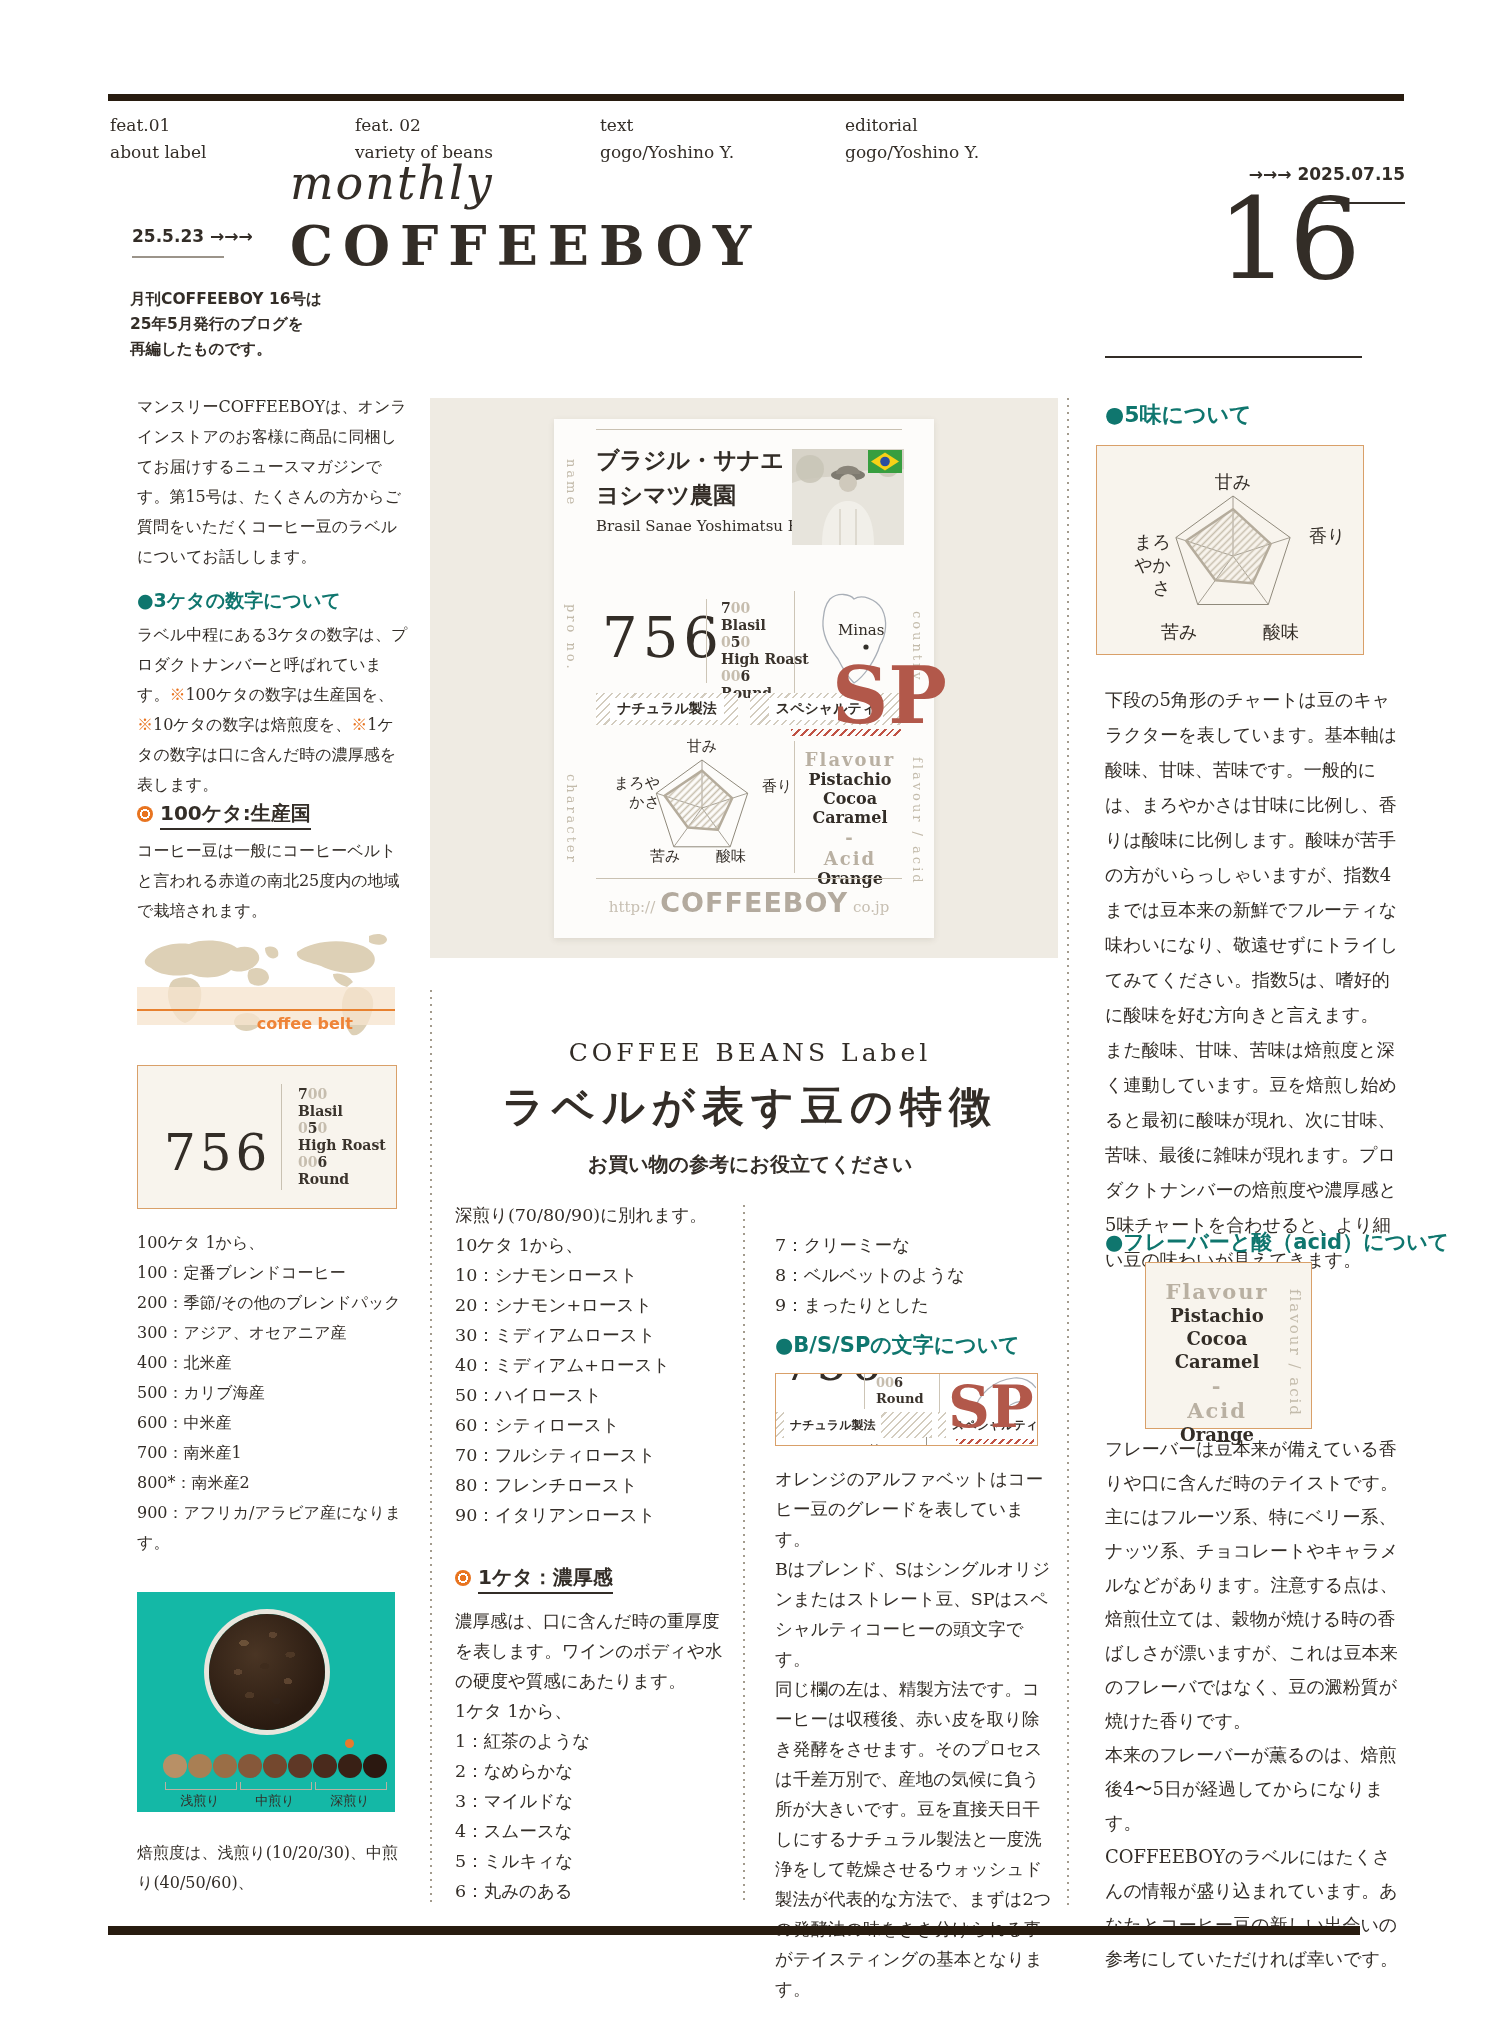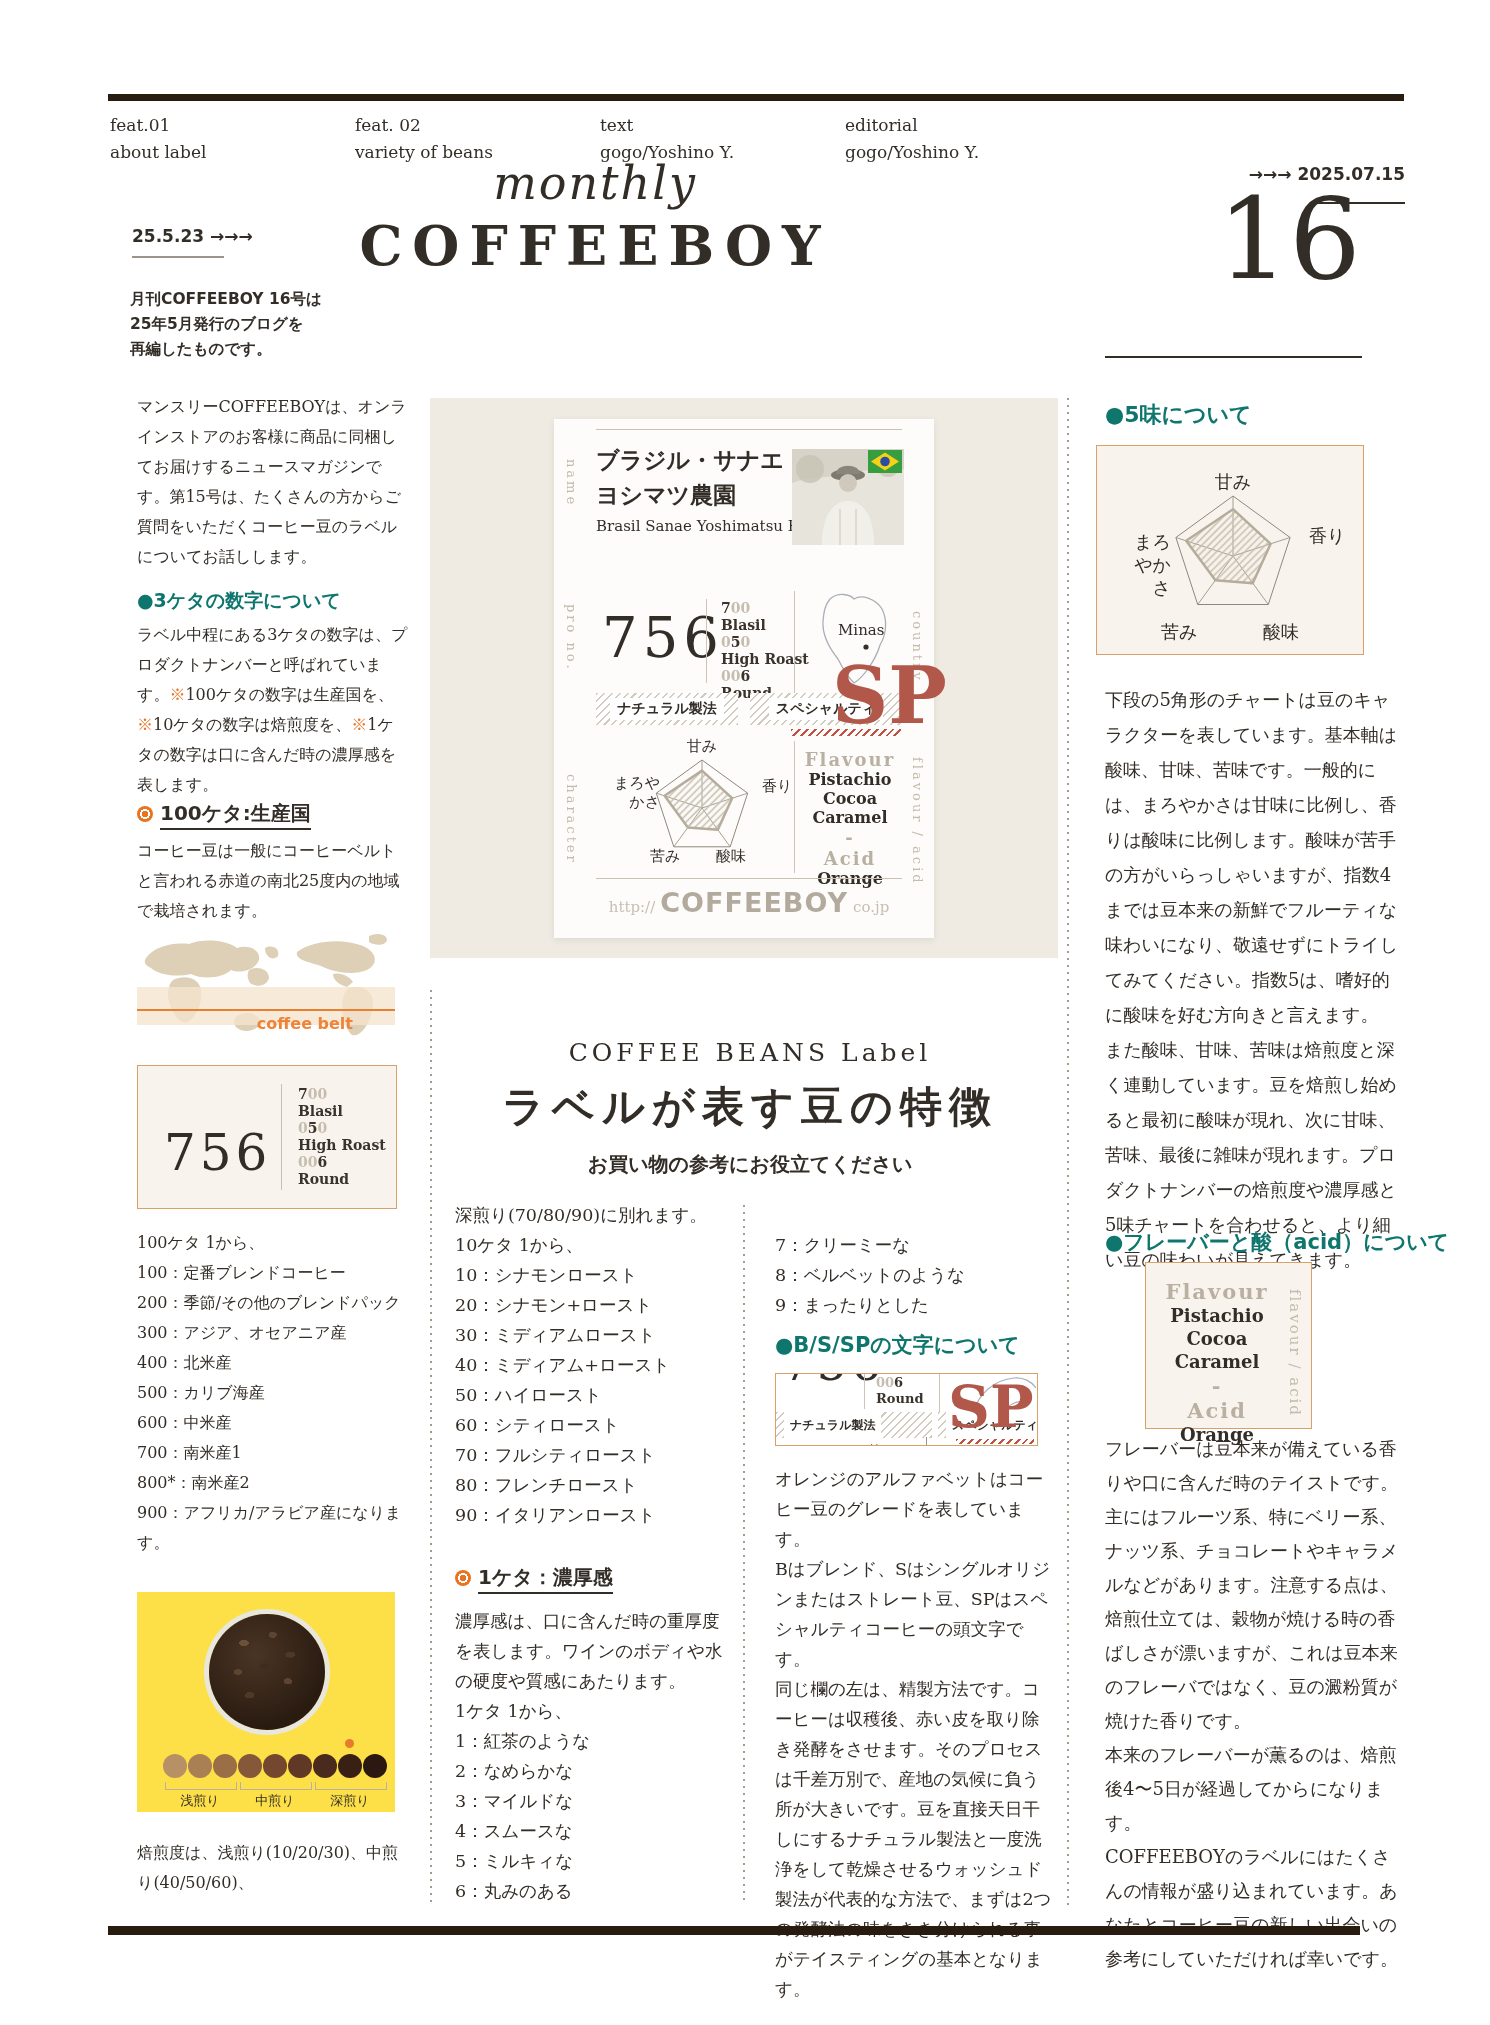--- a/index.html
+++ b/index.html
@@ -21,21 +21,21 @@
   #vdot3{left:1067px;top:398px;height:1510px;}
 
   
   .mcol{top:112px;width:240px;font-size:17px;line-height:27px;}
   #m1{left:110px;} #m2{left:355px;} #m3{left:600px;} #m4{left:845px;}
 
   
   #mh-date-l{left:132px;top:226px;font-size:17px;}
   #mh-ul{left:132px;top:256px;width:92px;height:2px;background:#9b948a;}
   #mh-note{left:130px;top:266px;font-size:15.5px;line-height:25px;margin-top:21px;}
-  #mh-center{left:290px;top:156px;width:610px;text-align:center;}
+  #mh-center{left:290px;top:156px;width:610px;text-align:left;}
   #mh-script{font-size:46px;font-style:italic;letter-spacing:2px;}
   #mh-title{font-size:54px;letter-spacing:10px;margin-top:4px;font-weight:600;}
   #mh-date-r{left:1105px;top:164px;width:300px;text-align:right;font-size:17px;}
   #mh-rule1{left:1316px;top:202px;width:89px;height:2px;background:#332d27;}
   #mh-issue{left:1105px;top:175px;width:256px;text-align:right;font-size:113px;line-height:1.15;}
   #mh-rule2{left:1105px;top:356px;width:257px;height:2px;background:#332d27;}
 
   
   .ohead{color:#0f766e;font-family:"DejaVu Sans","Liberation Sans",sans-serif;font-weight:bold;}
   .donut{display:inline-block;width:16px;height:16px;border-radius:50%;vertical-align:-2px;margin-right:7px;
@@ -62,21 +62,21 @@
 
   
   .cream{background:#f8f4ed;border:1px solid #d9a069;}
   #minibox{left:137px;top:1065px;width:258px;height:142px;}
   #mb-756{left:26px;top:58px;font-size:50px;letter-spacing:4px;}
   #mb-div{left:143px;top:18px;width:1px;height:106px;background:#c9c1b2;}
   #mb-codes{left:160px;top:20px;}
   .codeline{font-weight:bold;font-size:14px;line-height:17px;}
 
   
-  #roastblk{left:137px;top:1592px;width:258px;height:220px;background:#fde047;}
+  #roastblk{left:137px;top:1592px;width:258px;height:220px;background:#14b8a6;}
   #bowl{left:72px;top:22px;width:116px;height:116px;border-radius:50%;
     box-shadow:0 0 0 5px #e9e6dd;
     background-image:
       radial-gradient(8px 5px at 30% 25%, #6b5138 60%, transparent 61%),
       radial-gradient(7px 5px at 55% 18%, #5d4430 60%, transparent 61%),
       radial-gradient(8px 5px at 70% 35%, #4e3826 60%, transparent 61%),
       radial-gradient(7px 5px at 25% 50%, #5d4430 60%, transparent 61%),
       radial-gradient(8px 5px at 48% 45%, #3f2c1d 60%, transparent 61%),
       radial-gradient(7px 5px at 68% 58%, #5d4430 60%, transparent 61%),
       radial-gradient(8px 5px at 35% 70%, #4e3826 60%, transparent 61%),

